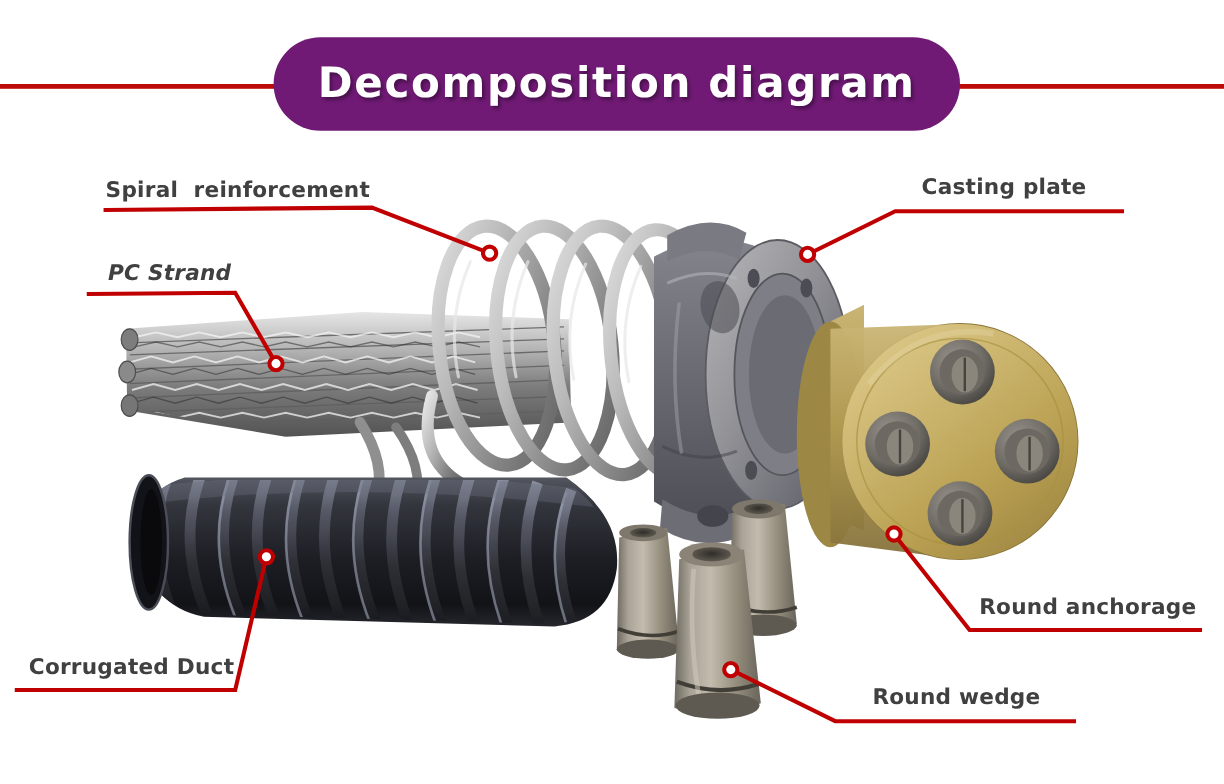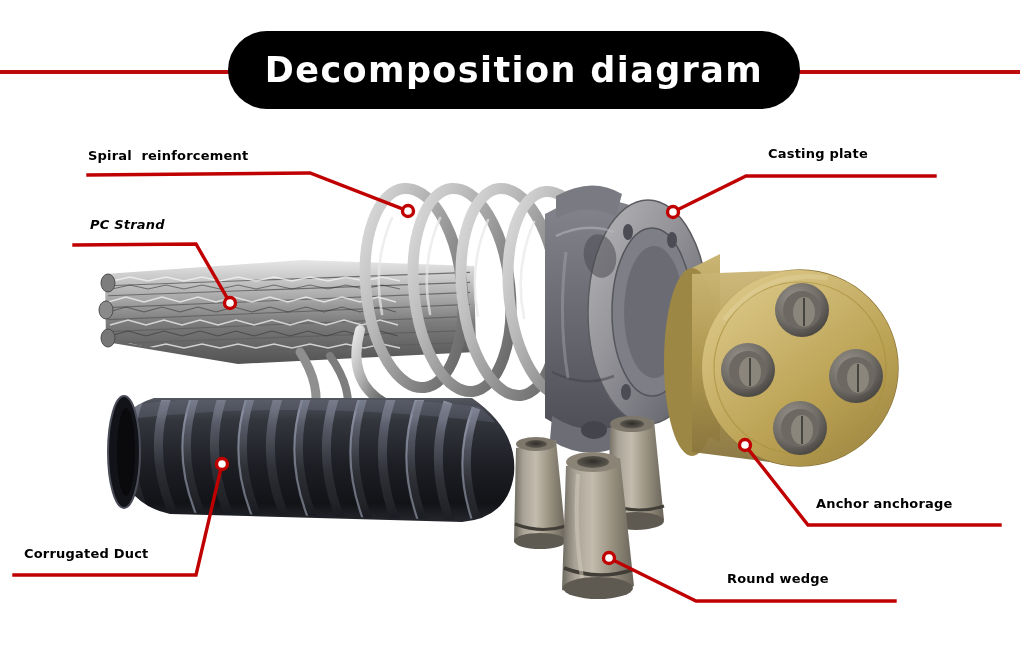--- a/index.html
+++ b/index.html
@@ -14,39 +14,39 @@
   
   .banner-rule {
     position:absolute; top:70px; height:4px; background:#bd0a0a;
   }
   .banner-rule.left  { left:0px;   width:245px; }
   .banner-rule.right { right:0px;  width:245px; }
 
   .title-pill {
     position:absolute; left:228px; top:31px;
     width:572px; height:78px;
-    background:#000000;
+    background:#701a75;
     border-radius:39px;
     display:flex; align-items:center; justify-content:center;
   }
   .title-pill .title-text {
     color:#ffffff;
     font-size:35px;
     font-weight:bold;
     letter-spacing:1.4px;
     text-shadow:2px 2px 3px rgba(0,0,0,.35);
     white-space:pre;
   }
 
   
   .label {
     position:absolute;
-    font-size:13px;
+    font-size:18px;
     font-weight:bold;
-    color:#000000;
+    color:#404040;
     white-space:pre;
     letter-spacing:.2px;
   }
 
   
   #leaders, #photo { position:absolute; left:0; top:0; }
   #leaders { z-index:6; pointer-events:none; }
   #photo   { z-index:2; }
   .lbl-layer { z-index:7; }
 </style>
@@ -349,18 +349,18 @@
       <circle cx="745" cy="445" r="5.5"></circle>
       <circle cx="222" cy="464" r="5.5"></circle>
       <circle cx="609" cy="558" r="5.5"></circle>
     </g>
   </svg>
 
   <div class="lbl-layer">
     <div class="label" style="left:88px;  top:148px;">Spiral  reinforcement</div>
     <div class="label" style="left:90px;  top:217px;font-style:italic;">PC Strand</div>
     <div class="label" style="left:768px; top:146px;text-align:right;">Casting plate</div>
-    <div class="label" style="left:816px; top:496px;">Anchor anchorage</div>
+    <div class="label" style="left:816px; top:496px;">Round anchorage</div>
     <div class="label" style="left:24px;  top:546px;">Corrugated Duct</div>
     <div class="label" style="left:727px; top:571px;">Round wedge</div>
   </div>
 
 </div>
 
 </body></html>

